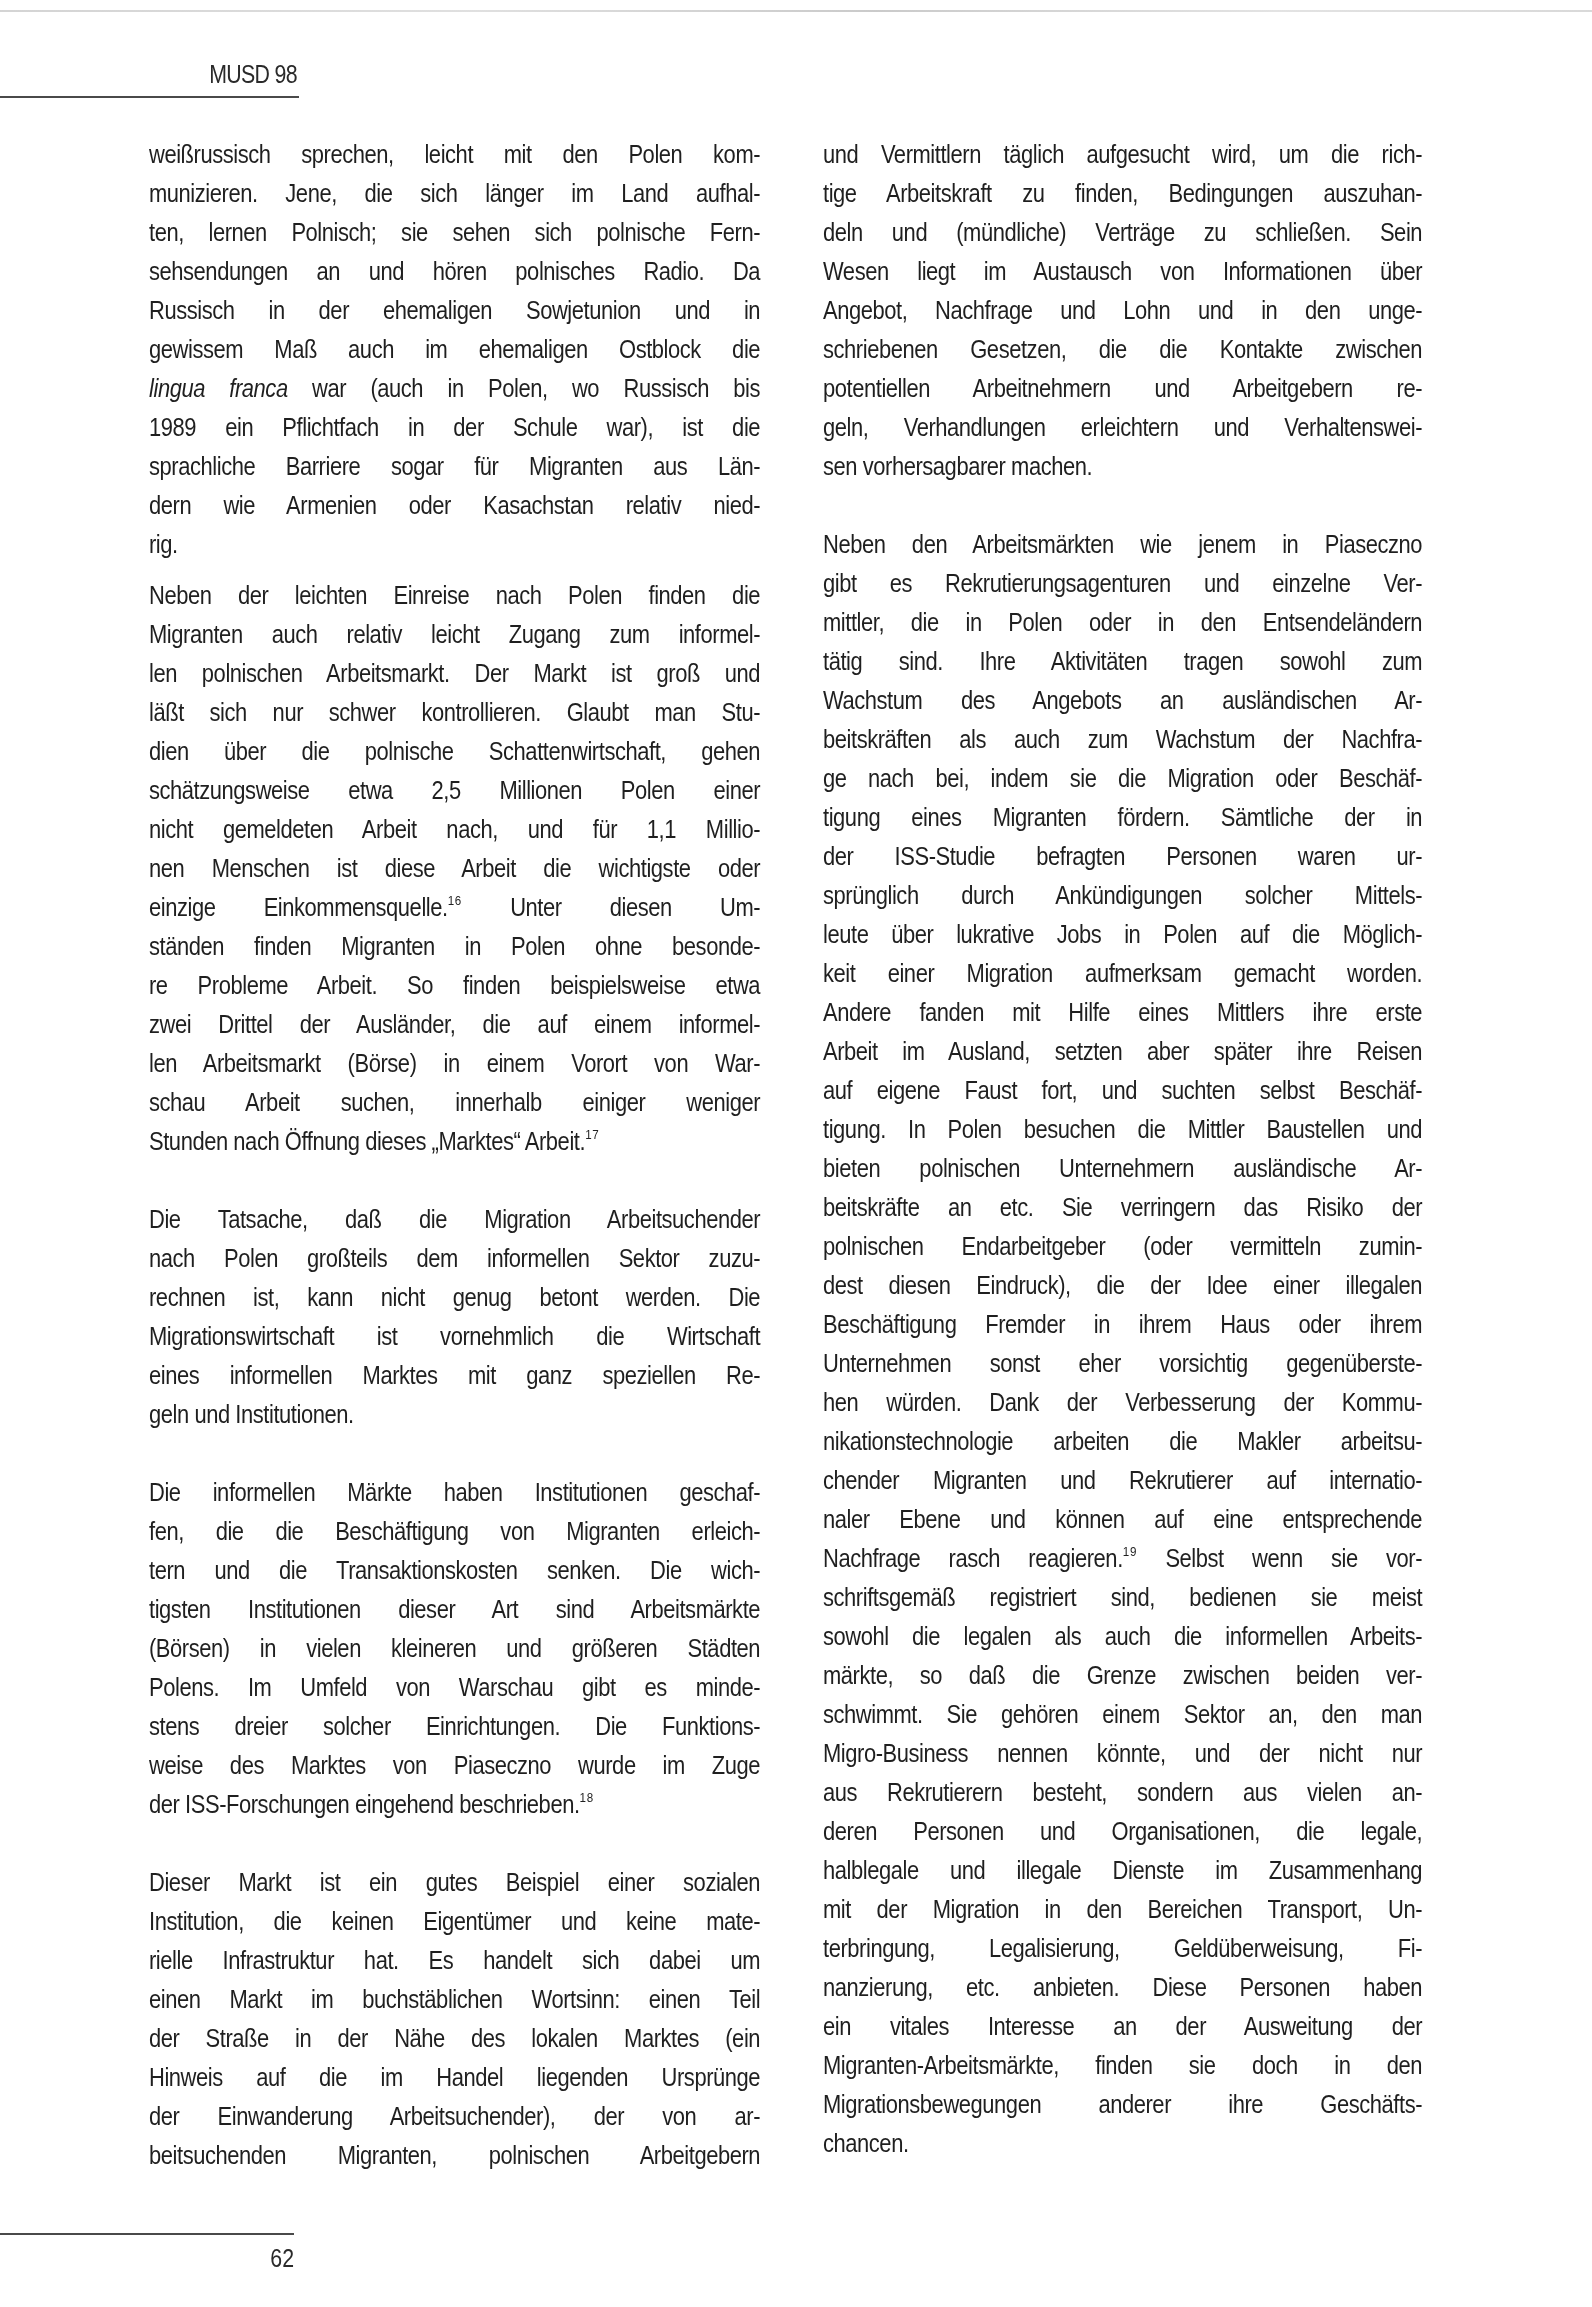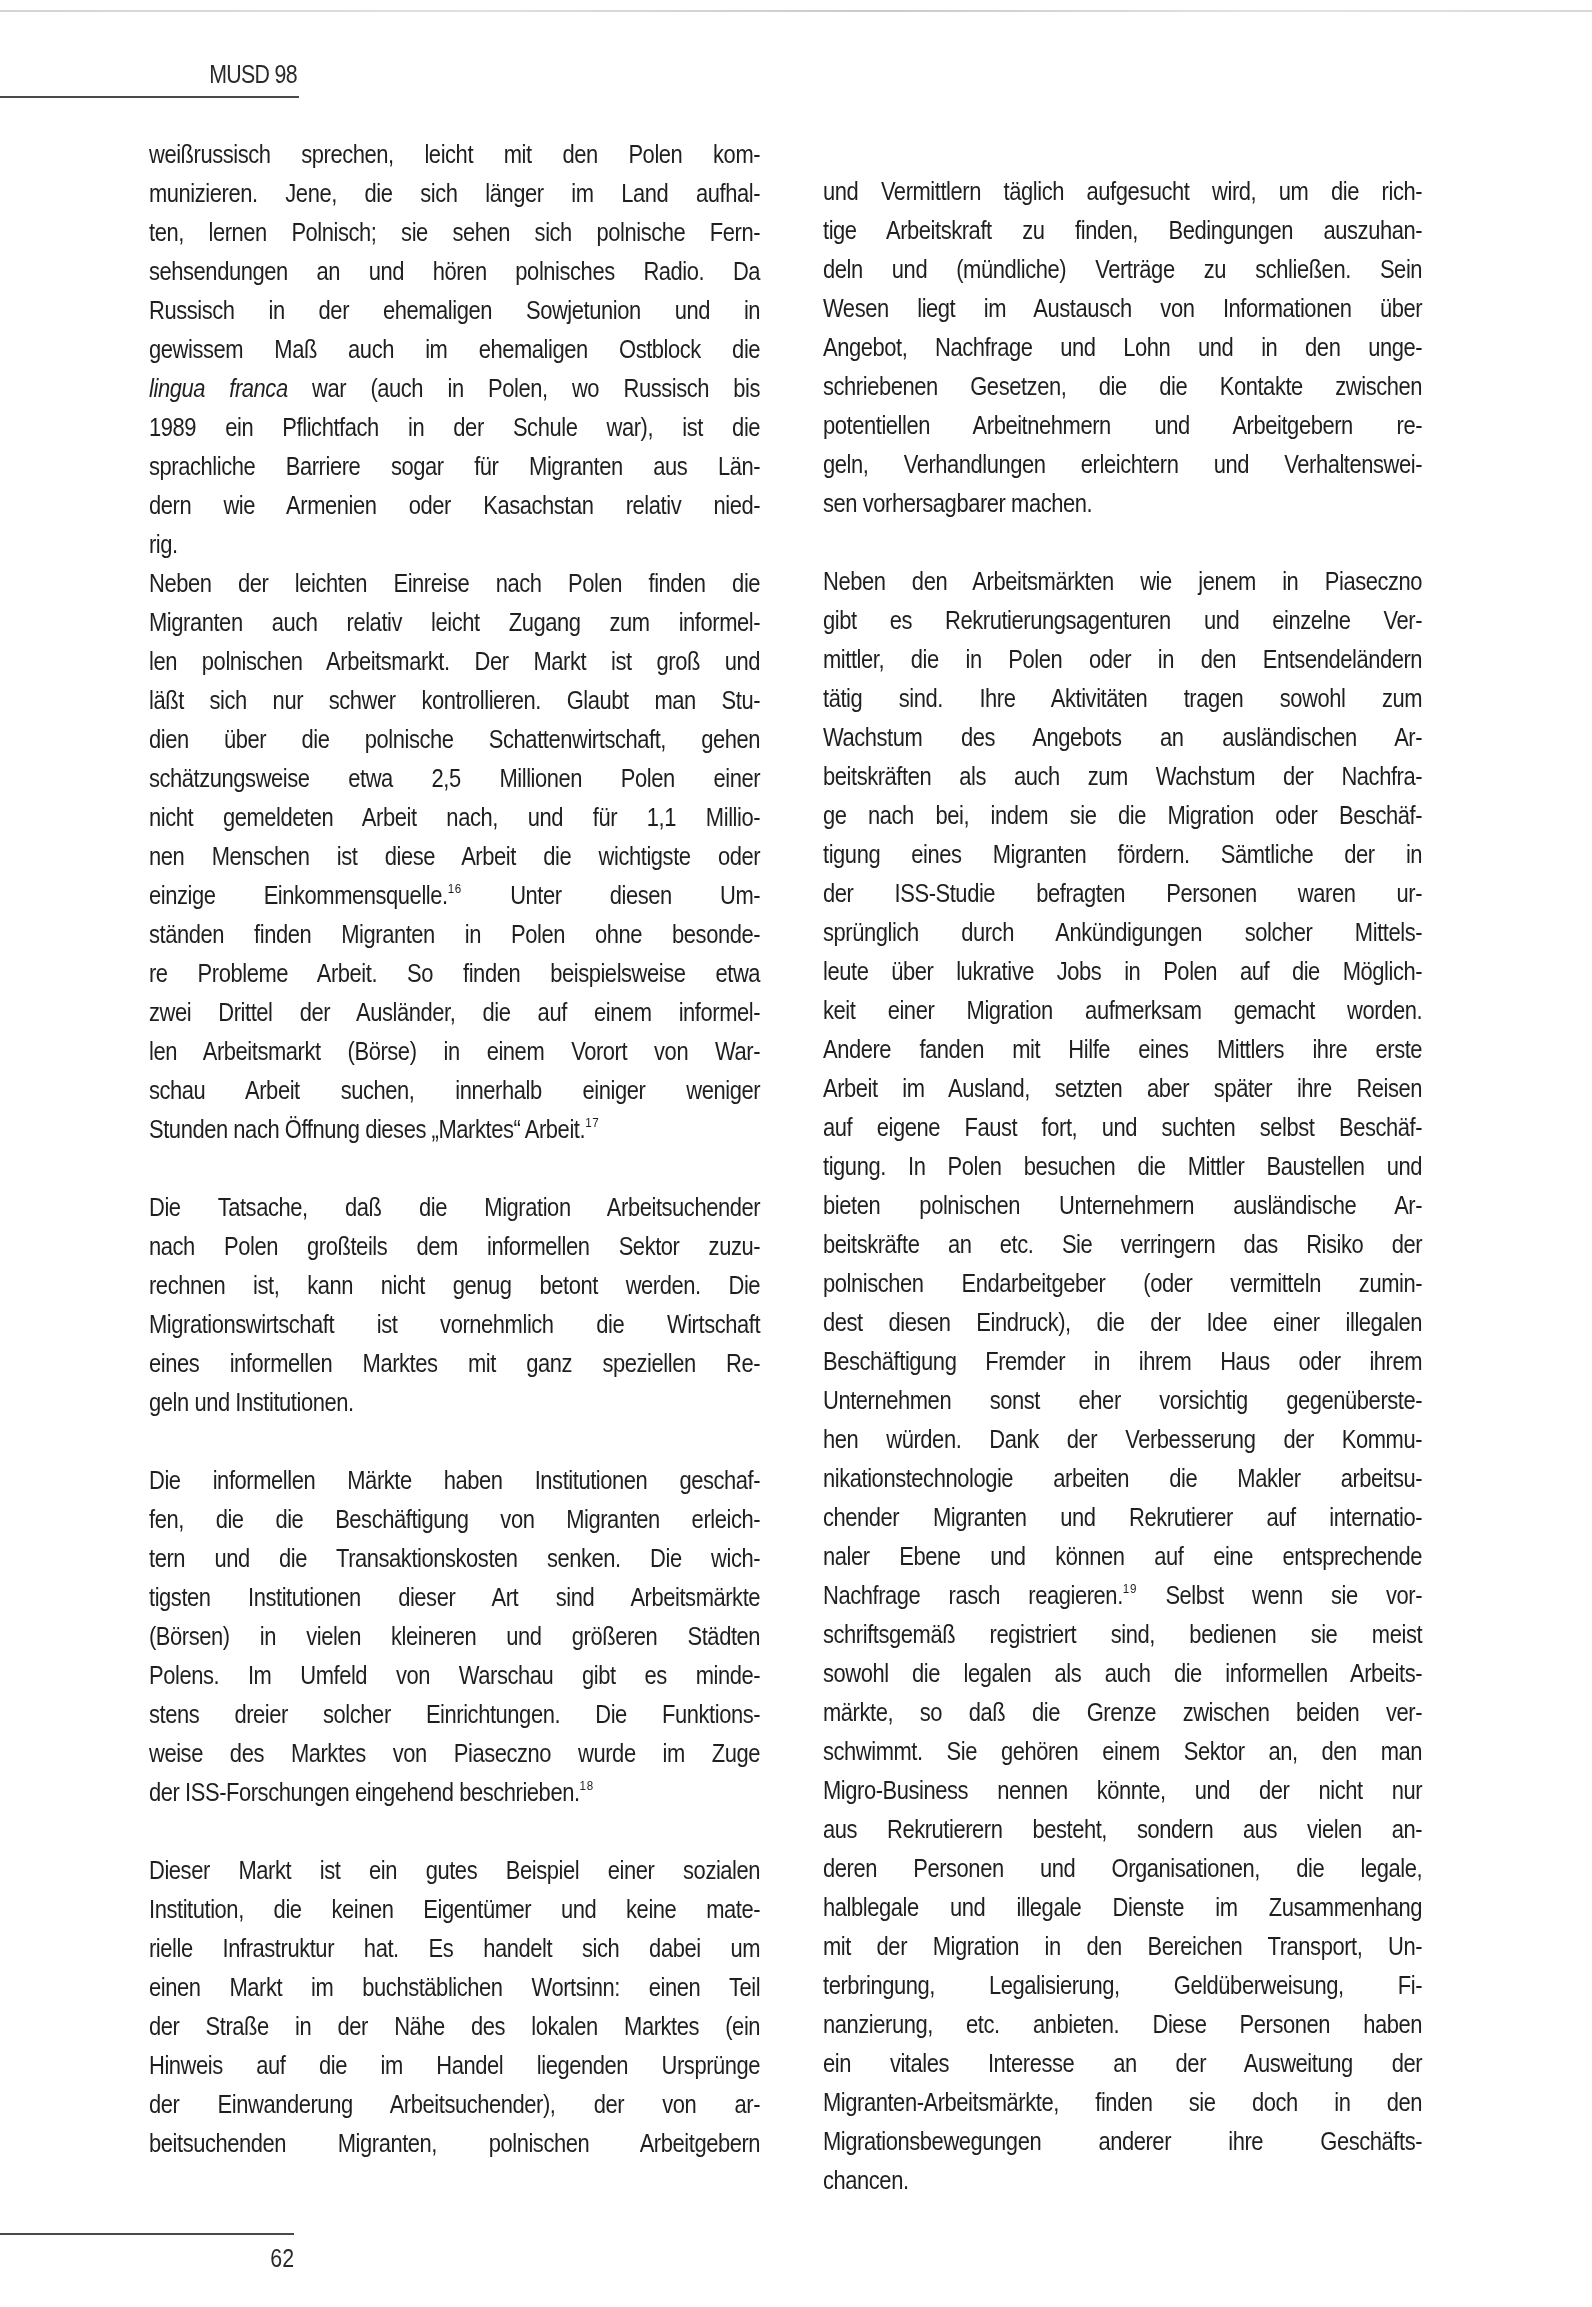--- a/index.html
+++ b/index.html
@@ -20,25 +20,25 @@
   }
   .head-rule { position: absolute; left: 0; top: 96px; width: 299px; height: 1.6px; background: #4a4a4a; }
   .foot-rule { position: absolute; left: 0; top: 2233px; width: 294px; height: 1.6px; background: #4a4a4a; }
   .folio {
     position: absolute; left: 0; top: 2243px; width: 294px; text-align: right;
     font-size: 26px; transform: scaleX(.82); transform-origin: right center; color: #2a2a2a;
   }
 
   .column { position: absolute; top: 135px; }
   .col-left { left: 149px; width: 611px; }
-  .col-right { left: 823px; width: 599px; margin-top: 37px; }
+  .col-right { left: 823px; width: 599px; }
 
   .para { margin: 0; }
   .para + .para { margin-top: 39px; }
-  .para.tight { margin-top: 0; }
+  .para.tight { margin-top: 12px; }
 
   .line {
     display: block; height: 39px; line-height: 39px;
     font-size: 25.5px; letter-spacing: -0.5px;
     white-space: nowrap; text-align: justify; text-align-last: justify;
     transform: scaleX(.86); transform-origin: left center; width: 116.3%;
   }
   .line.last { text-align-last: left; }
   .line i { font-style: italic; }
   sup.fn { font-size: 13.5px; vertical-align: 11px; line-height: 0; letter-spacing: 0.8px; }

